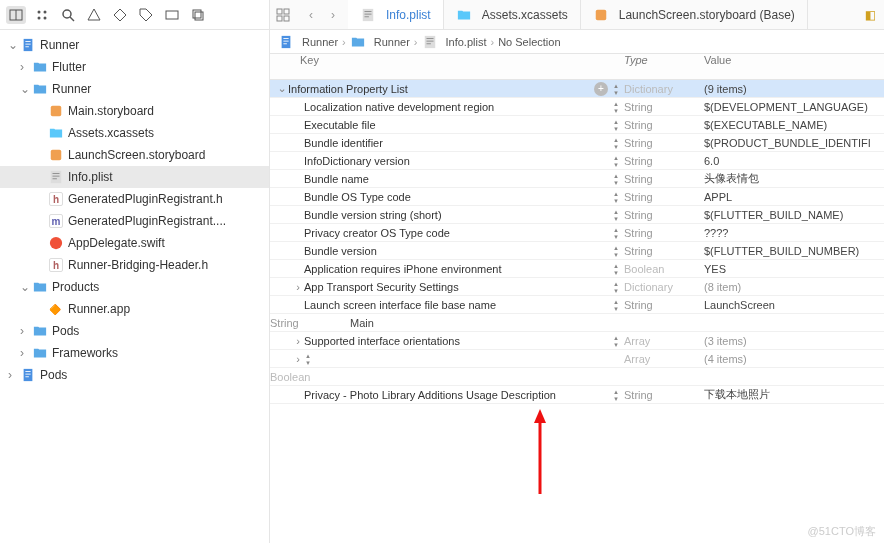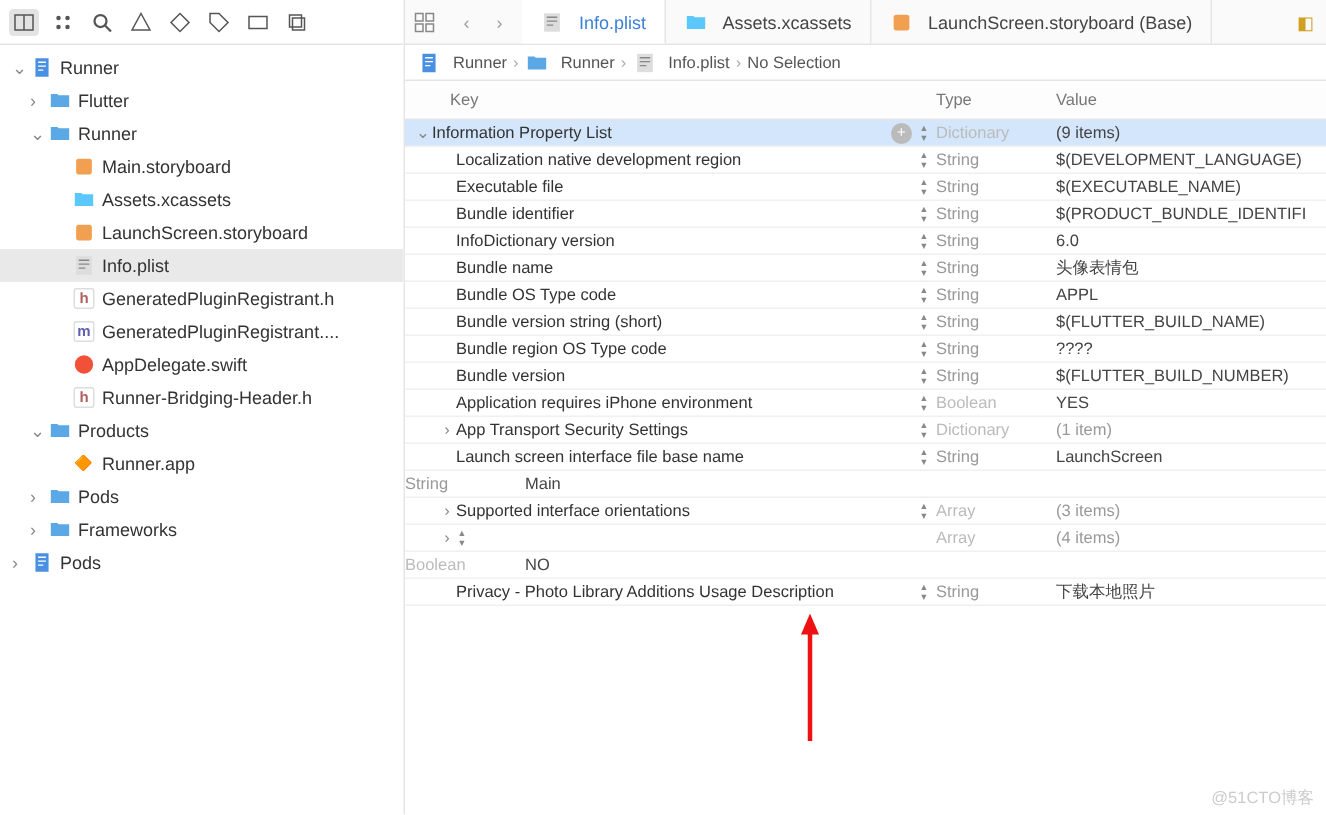--- a/index.html
+++ b/index.html
@@ -33,23 +33,23 @@
 .nav-arrows .arr { width:18px; height:18px; color:#999; display:flex; align-items:center; justify-content:center; }
 .tab { display:flex; align-items:center; padding:0 12px; height:100%; border-right:1px solid #e5e5e5; gap:6px; cursor:default; }
 .tab.active { background:#fff; }
 .tab .tab-label{color:#444}
 .tab.active .tab-label{color:#3b82d6}
 
 .breadcrumb { height:24px; display:flex; align-items:center; padding:0 8px; gap:4px; font-size:11px; color:#555; border-bottom:1px solid #e5e5e5; }
 .bc-chevron{color:#aaa}
 
 .editor { flex:1; overflow:auto; position:relative; }
-.header-row { display:flex; height:26px; align-items:center; border-bottom:1px solid #e5e5e5; background:#fdfdfd; font-size:11px; color:#777; }
+.header-row { display:flex; height:26px; border-bottom:1px solid #e5e5e5; background:#fdfdfd; font-size:11px; color:#777; }
 .col-key { flex:1; padding-left:30px; }
-.col-type { width:80px; }
+.col-type { width:80px;font-style:italic; }
 .col-value { width:180px; }
 .plist-row { display:flex; height:18px; align-items:center; font-size:11px; border-bottom:1px solid #f0f0f0; }
 .plist-row.sel { background:#d4e6fb; }
 .plist-row .k { flex:1; display:flex; align-items:center; overflow:hidden; }
 .plist-row .k .pad{display:inline-block}
 .plist-row .disclose{width:12px;color:#888;text-align:center}
 .plist-row .t { width:80px; color:#999; }
 .plist-row .t.faint { color:#bbb; }
 .plist-row .v { width:180px; color:#444; overflow:hidden; white-space:nowrap; text-overflow:ellipsis; }
 .plist-row .v.faint { color:#999; }
@@ -432,21 +432,21 @@
                 <span>▾</span>
               </span>
             </div>
             <div class="t">String</div>
             <div class="v">$(FLUTTER_BUILD_NAME)</div>
           </div>
           <div class="plist-row">
             <div class="k">
               <span class="pad" style="width:22px"></span>
               <span class="disclose"></span>
-              <span style="flex:1;overflow:hidden;text-overflow:ellipsis">Bundle region OS Type code</span>
+              <span style="flex:1;overflow:hidden;text-overflow:ellipsis">Privacy creator OS Type code</span>
               <span class="stepper">
                 <span>▴</span>
                 <span>▾</span>
               </span>
             </div>
             <div class="t">String</div>
             <div class="v">????</div>
           </div>
           <div class="plist-row">
             <div class="k">
@@ -478,21 +478,21 @@
             <div class="k">
               <span class="pad" style="width:22px"></span>
               <span class="disclose">›</span>
               <span style="flex:1;overflow:hidden;text-overflow:ellipsis">App Transport Security Settings</span>
               <span class="stepper">
                 <span>▴</span>
                 <span>▾</span>
               </span>
             </div>
             <div class="t faint">Dictionary</div>
-            <div class="v faint">(1 item)</div>
+            <div class="v faint">(8 item)</div>
           </div>
           <div class="plist-row">
             <div class="k">
               <span class="pad" style="width:22px"></span>
               <span class="disclose"></span>
               <span style="flex:1;overflow:hidden;text-overflow:ellipsis">Launch screen interface file base name</span>
               <span class="stepper">
                 <span>▴</span>
                 <span>▾</span>
               </span>
@@ -524,21 +524,20 @@
               <span class="stepper">
                 <span>▴</span>
                 <span>▾</span>
               </span>
             </div>
             <div class="t faint">Array</div>
             <div class="v faint">(4 items)</div>
           </div>
           <div class="plist-row">
             <div class="t faint">Boolean</div>
-            <div class="v">NO</div>
           </div>
           <div class="plist-row">
             <div class="k">
               <span class="pad" style="width:22px"></span>
               <span class="disclose"></span>
               <span style="flex:1;overflow:hidden;text-overflow:ellipsis">Privacy - Photo Library Additions Usage Description</span>
               <span class="stepper">
                 <span>▴</span>
                 <span>▾</span>
               </span>

